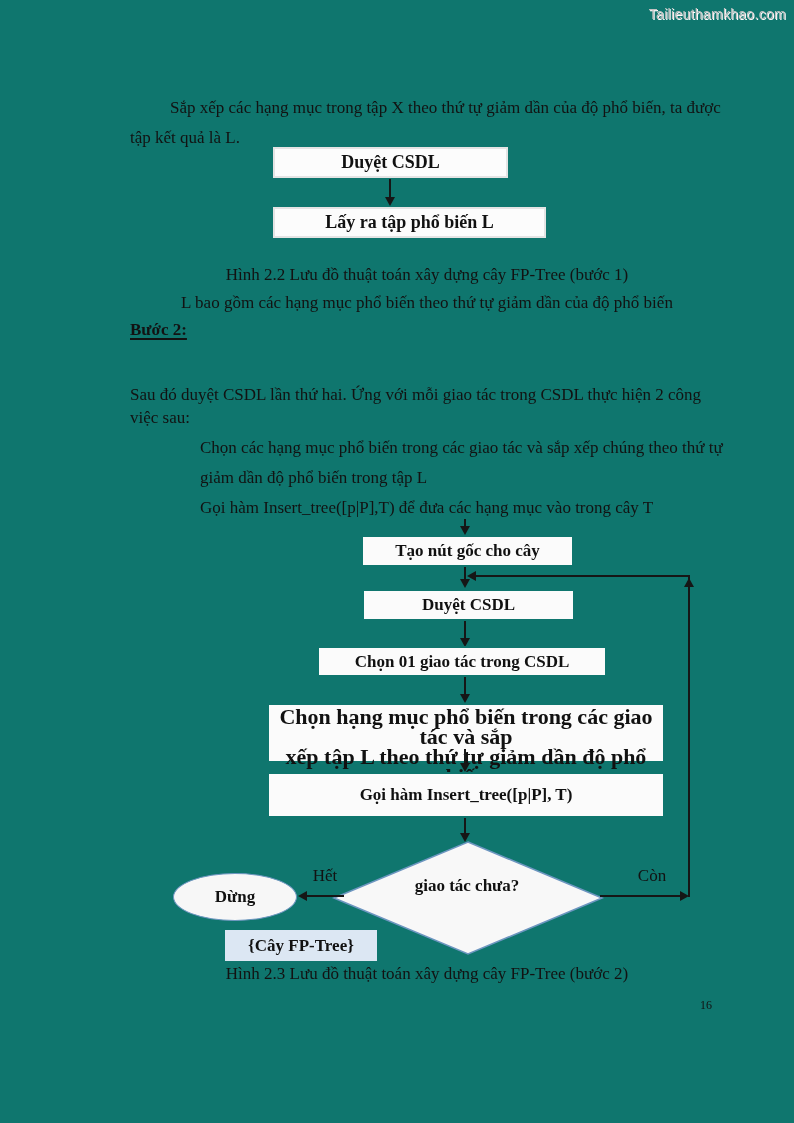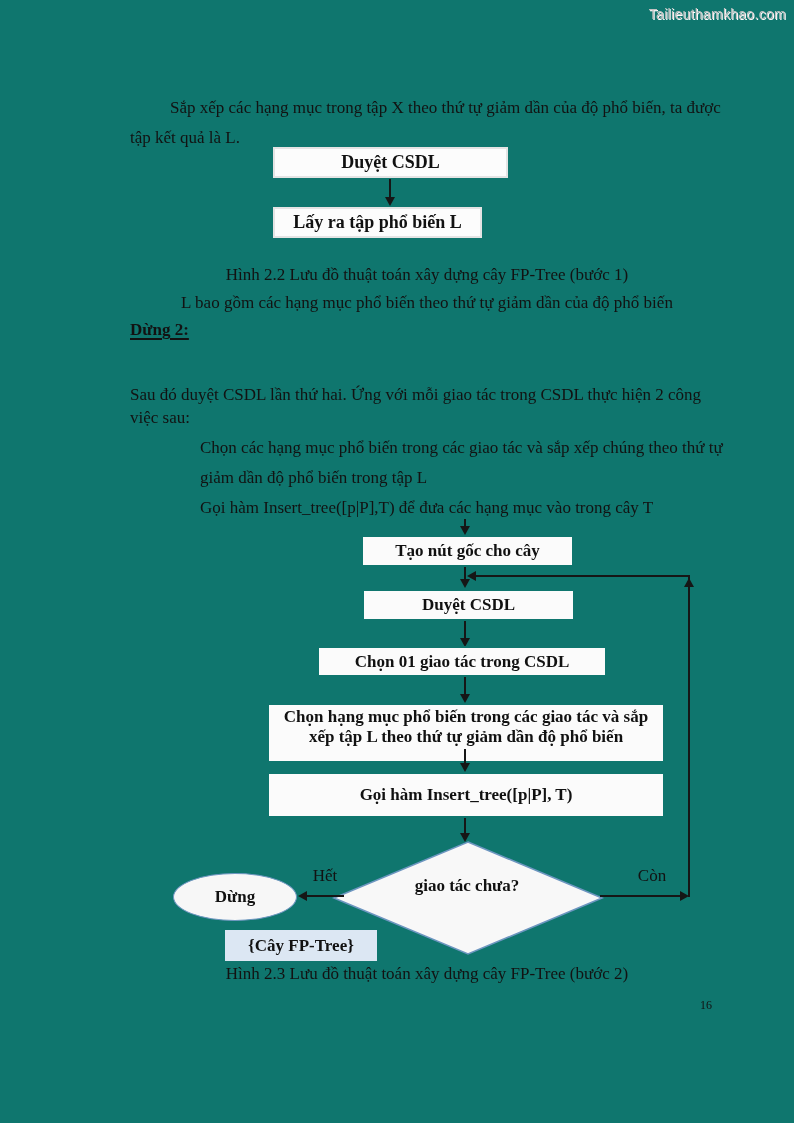--- a/index.html
+++ b/index.html
@@ -37,26 +37,26 @@
 <div id="page">
 
   <div class="watermark">Tailieuthamkhao.com</div>
 
   <div class="t" style="left:170px;top:97px;">Sắp xếp các hạng mục trong tập X theo thứ tự giảm dần của độ phổ biến, ta được</div>
   <div class="t" style="left:130px;top:127px;">tập kết quả là L.</div>
 
   <div class="box b1" style="left:273px;top:147px;width:235px;height:31px;line-height:27px;font-size:18px;">Duyệt CSDL</div>
   <div class="vl" style="left:389px;top:179px;height:19px;"></div>
   <div class="ah down" style="left:385px;top:197px;"></div>
-  <div class="box b1" style="left:273px;top:207px;width:209px;height:31px;line-height:27px;font-size:18px;">Lấy ra tập phổ biến L</div>
+  <div class="box b1" style="left:273px;top:207px;width:273px;height:31px;line-height:27px;font-size:18px;">Lấy ra tập phổ biến L</div>
 
   <div class="t wide center" style="top:264px;">Hình 2.2 Lưu đồ thuật toán xây dựng cây FP-Tree (bước 1)</div>
   <div class="t wide center italic" style="top:292px;">L bao gồm các hạng mục phổ biến theo thứ tự giảm dần của độ phổ biến</div>
 
-  <div class="t boldline" style="left:130px;top:319px;"><span class="underline">Dừng 2:</span></div>
+  <div class="t boldline" style="left:130px;top:319px;"><span class="underline">Bước 2:</span></div>
   <div class="t" style="left:130px;top:384px;">Sau đó duyệt CSDL lần thứ hai. Ứng với mỗi giao tác trong CSDL thực hiện 2 công</div>
   <div class="t" style="left:130px;top:407px;">việc sau:</div>
   <div class="t" style="left:200px;top:437px;">Chọn các hạng mục phổ biến trong các giao tác và sắp xếp chúng theo thứ tự</div>
   <div class="t" style="left:200px;top:467px;">giảm dần độ phổ biến trong tập L</div>
   <div class="t" style="left:200px;top:497px;">Gọi hàm Insert_tree([p|P],T) để đưa các hạng mục vào trong cây T</div>
 
   <div class="vl" style="left:464px;top:519px;height:9px;"></div>
   <div class="ah down" style="left:460px;top:526px;"></div>
 
   <div class="box b2" style="left:361px;top:535px;width:213px;height:32px;line-height:28px;">Tạo nút gốc cho cây</div>
@@ -70,21 +70,21 @@
   <div class="ah up" style="left:684px;top:578px;"></div>
 
   <div class="box b2" style="left:362px;top:589px;width:213px;height:32px;line-height:28px;">Duyệt CSDL</div>
   <div class="vl" style="left:464px;top:621px;height:18px;"></div>
   <div class="ah down" style="left:460px;top:638px;"></div>
 
   <div class="box b2" style="left:317px;top:646px;width:290px;height:31px;line-height:27px;">Chọn 01 giao tác trong CSDL</div>
   <div class="vl" style="left:464px;top:677px;height:19px;"></div>
   <div class="ah down" style="left:460px;top:694px;"></div>
 
-  <div class="box b2" style="left:267px;top:703px;width:398px;height:60px;font-size:17px;line-height:20px;padding-top:2px;">
+  <div class="box b2" style="left:267px;top:703px;width:398px;height:60px;font-size:22px;line-height:20px;padding-top:2px;">
     <div>Chọn hạng mục phổ biến trong các giao tác và sắp</div>
     <div>xếp tập L theo thứ tự giảm dần độ phổ biến</div>
   </div>
   <div class="vl" style="left:464px;top:749px;height:16px;"></div>
   <div class="ah down" style="left:460px;top:763px;"></div>
 
   <div class="box b2" style="left:267px;top:772px;width:398px;height:46px;line-height:42px;">Gọi hàm Insert_tree([p|P], T)</div>
   <div class="vl" style="left:464px;top:818px;height:17px;"></div>
   <div class="ah down" style="left:460px;top:833px;"></div>
 

